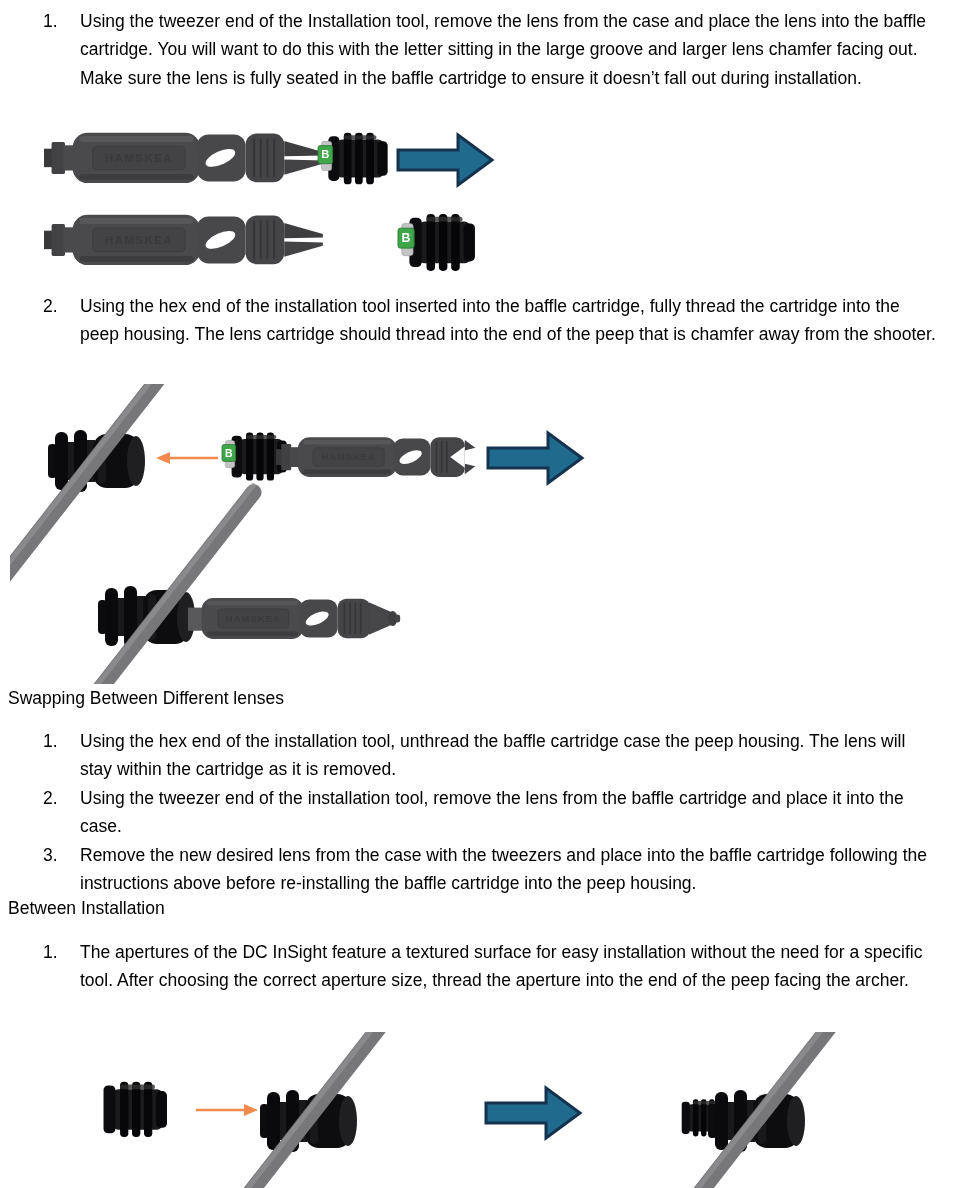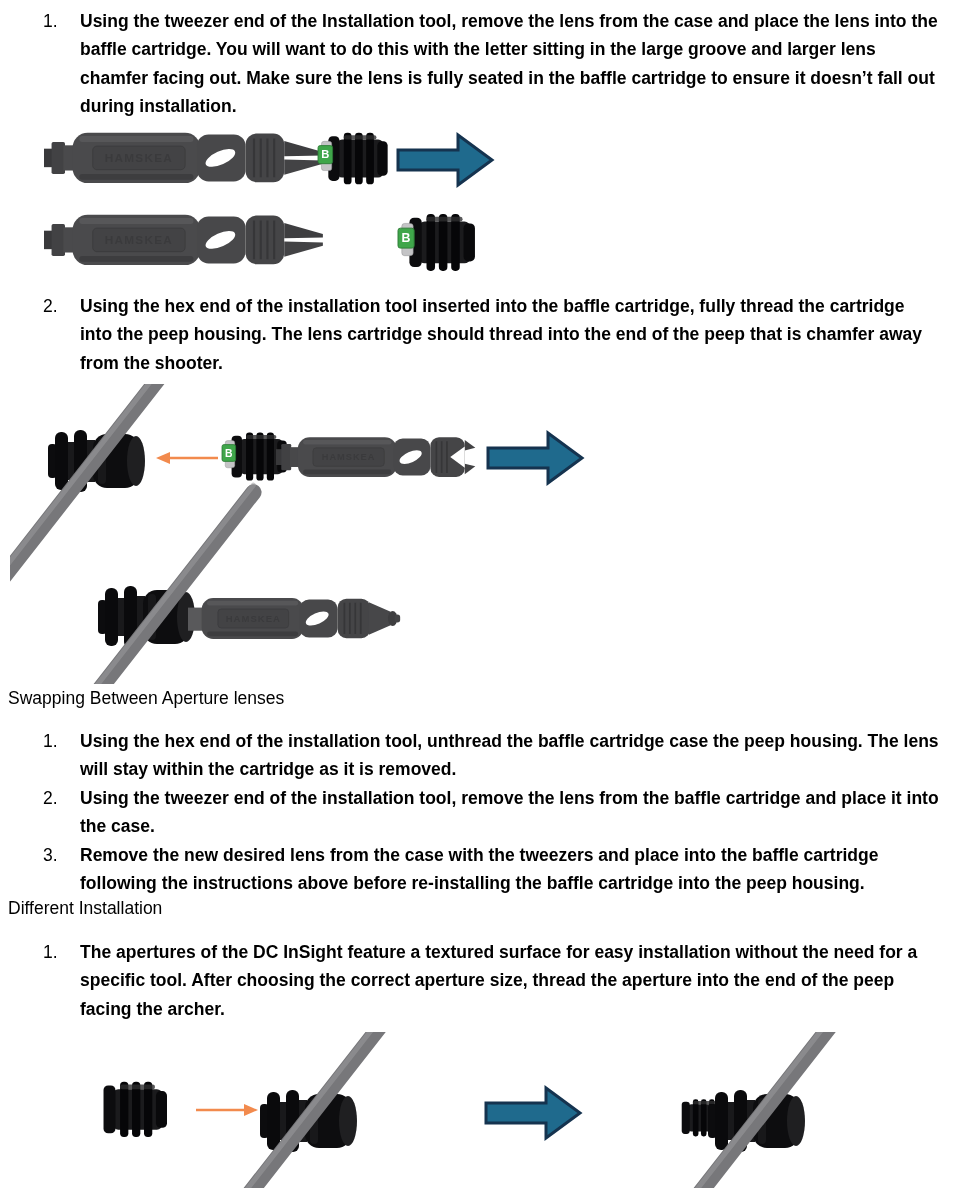--- a/index.html
+++ b/index.html
@@ -2,21 +2,21 @@
 <html><head>
 <meta charset="utf-8">
 <style>
   html,body{margin:0;padding:0;}
   body{
     width:966px;height:1188px;background:#ffffff;color:#000;
     font-family:"Liberation Sans",sans-serif;position:relative;overflow:hidden;
   }
   .step-row{display:flex;font-size:17.5px;line-height:28.4px;}
   .step-num{width:37px;flex:none;}
-  .step-txt{flex:1;font-weight:bold;}
+  .step-txt{flex:1;}
   .abs{position:absolute;}
   .heading{position:absolute;left:8px;font-size:17.5px;line-height:22px;}
   .fig{position:absolute;}
   .fig svg{display:block;}
   .defs-holder{position:absolute;width:0;height:0;overflow:hidden;}
   text{font-family:"Liberation Sans",sans-serif;}
 </style>
 </head>
 <body>
 
@@ -153,38 +153,38 @@
     <use href="#cartridge" transform="translate(212,47) scale(0.8)"></use>
     <use href="#tool-l" transform="translate(266,48) scale(0.66)"></use>
     <use href="#blue-arrow" transform="translate(478,49)"></use>
 
     <use href="#peep" transform="translate(88,196)"></use>
     <use href="#string" transform="translate(150,228) rotate(38)"></use>
     <use href="#tool-n" transform="translate(178,210) scale(0.68)"></use>
   </svg>
 </div>
 
-<div class="heading" style="top:687px;">Swapping Between Aperture lenses</div>
+<div class="heading" style="top:687px;">Swapping Between Different lenses</div>
 
 <div class="abs" style="left:43px;top:727px;width:897px;">
   <div class="step-row">
     <div class="step-num">1.</div>
     <div class="step-txt">Using the hex end of the installation tool, unthread the baffle cartridge case the peep housing.  The lens will stay within the cartridge as it is removed.</div>
   </div>
   <div class="step-row">
     <div class="step-num">2.</div>
     <div class="step-txt">Using the tweezer end of the installation tool, remove the lens from the baffle cartridge and place it into the case.</div>
   </div>
   <div class="step-row">
     <div class="step-num">3.</div>
     <div class="step-txt">Remove the new desired lens from the case with the tweezers and place into the baffle cartridge following the instructions above before re-installing the baffle cartridge into the peep housing.</div>
   </div>
 </div>
 
-<div class="heading" style="top:897px;">Different Installation</div>
+<div class="heading" style="top:897px;">Between Installation</div>
 
 <div class="step-row abs" style="left:43px;top:938px;width:897px;">
   <div class="step-num">1.</div>
   <div class="step-txt">The apertures of the DC InSight feature a textured surface for easy installation without the need for a specific tool.  After choosing the correct aperture size, thread the aperture into the end of the peep facing the archer.</div>
 </div>
 
 <div class="fig" style="left:48px;top:1032px;">
   <svg width="872" height="156" viewBox="0 0 872 156">
     <use href="#plug" transform="translate(50,48) scale(0.92)"></use>
     <use href="#oarrow-r" transform="translate(148,78)"></use>

